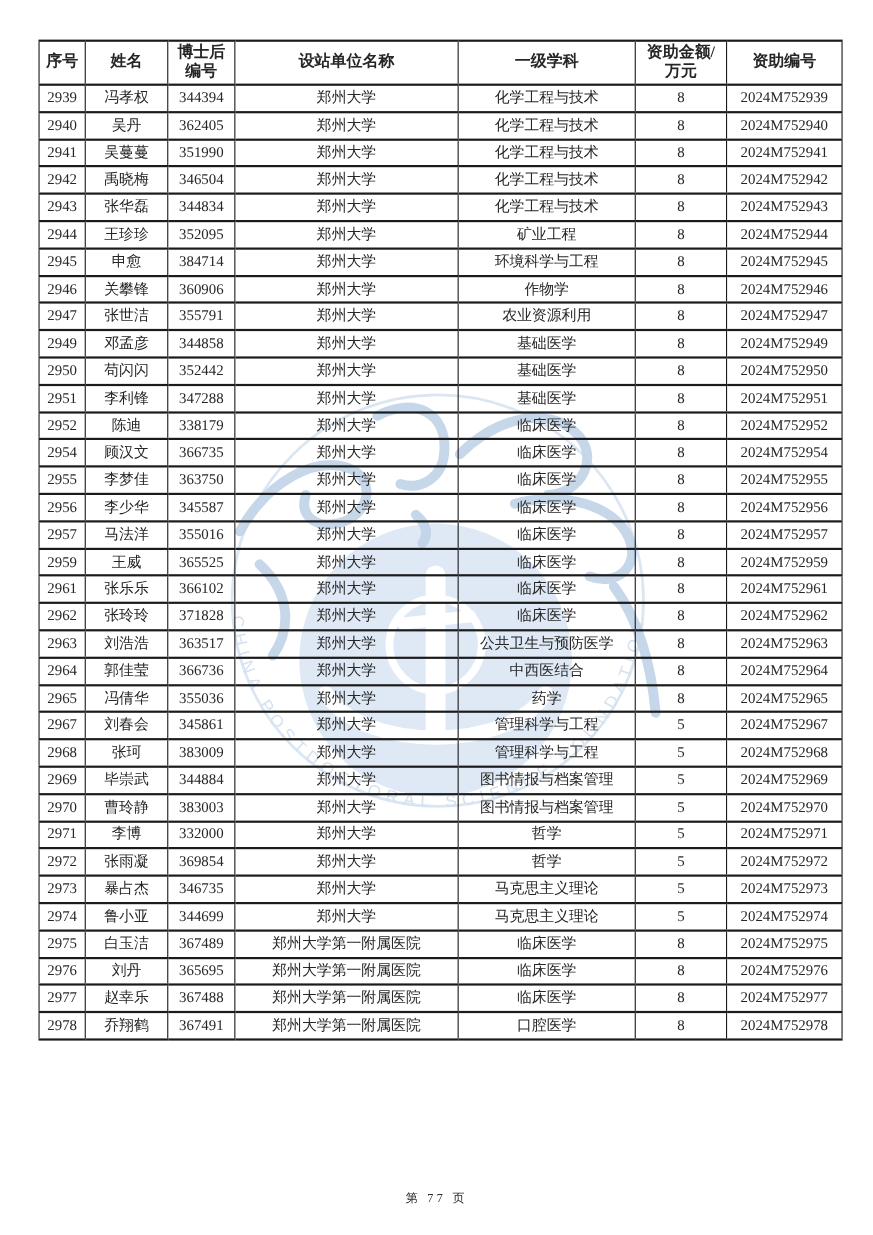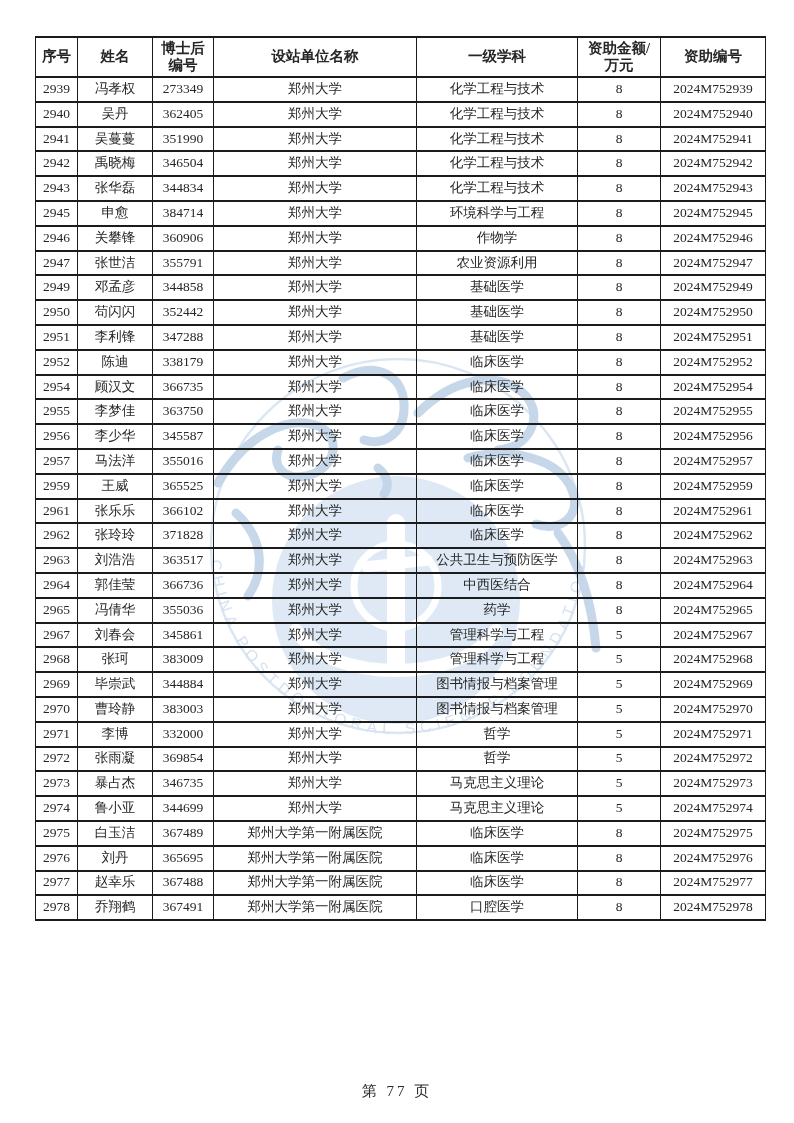--- a/index.html
+++ b/index.html
@@ -60,21 +60,21 @@
     line-height: 1.1;
     white-space: nowrap;
     overflow: hidden;
   }
   .footer {
     position: absolute;
     top: 1082px;
     left: 0;
     width: 794px;
     text-align: center;
-    font-size: 15px;
+    font-size: 11px;
     letter-spacing: 3px;
     color: #2a2a2a;
     z-index: 1;
   }
 </style>
 </head>
 <body>
 
 <div class="page">
 
@@ -131,21 +131,21 @@
           <th>一级学科</th>
           <th>资助金额/
 万元</th>
           <th>资助编号</th>
         </tr>
     </thead>
     <tbody>
         <tr>
           <td>2939</td>
           <td>冯孝权</td>
-          <td>273349</td>
+          <td>344394</td>
           <td>郑州大学</td>
           <td>化学工程与技术</td>
           <td>8</td>
           <td>2024M752939</td>
         </tr>
         <tr>
           <td>2940</td>
           <td>吴丹</td>
           <td>362405</td>
           <td>郑州大学</td>
@@ -172,20 +172,29 @@
           <td>2024M752942</td>
         </tr>
         <tr>
           <td>2943</td>
           <td>张华磊</td>
           <td>344834</td>
           <td>郑州大学</td>
           <td>化学工程与技术</td>
           <td>8</td>
           <td>2024M752943</td>
+        </tr>
+        <tr>
+          <td>2944</td>
+          <td>王珍珍</td>
+          <td>352095</td>
+          <td>郑州大学</td>
+          <td>矿业工程</td>
+          <td>8</td>
+          <td>2024M752944</td>
         </tr>
         <tr>
           <td>2945</td>
           <td>申愈</td>
           <td>384714</td>
           <td>郑州大学</td>
           <td>环境科学与工程</td>
           <td>8</td>
           <td>2024M752945</td>
         </tr>

